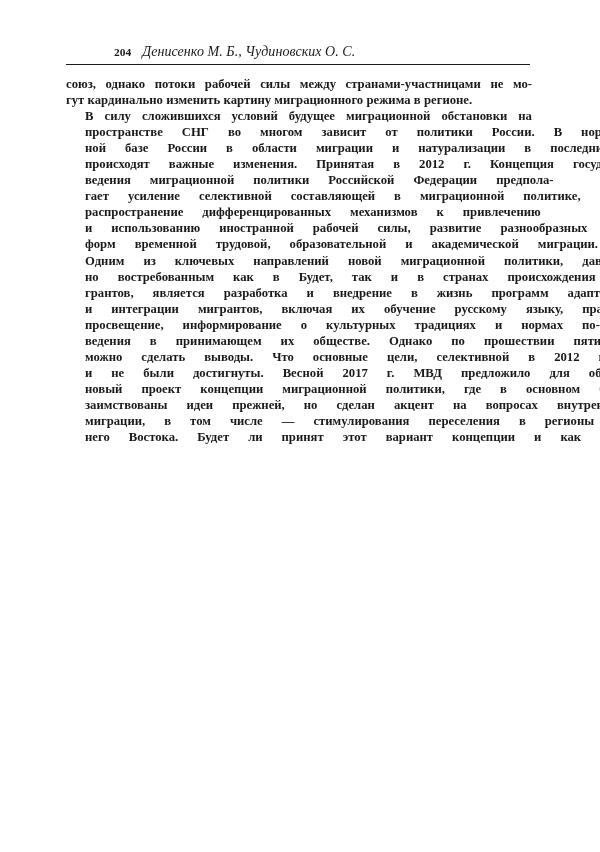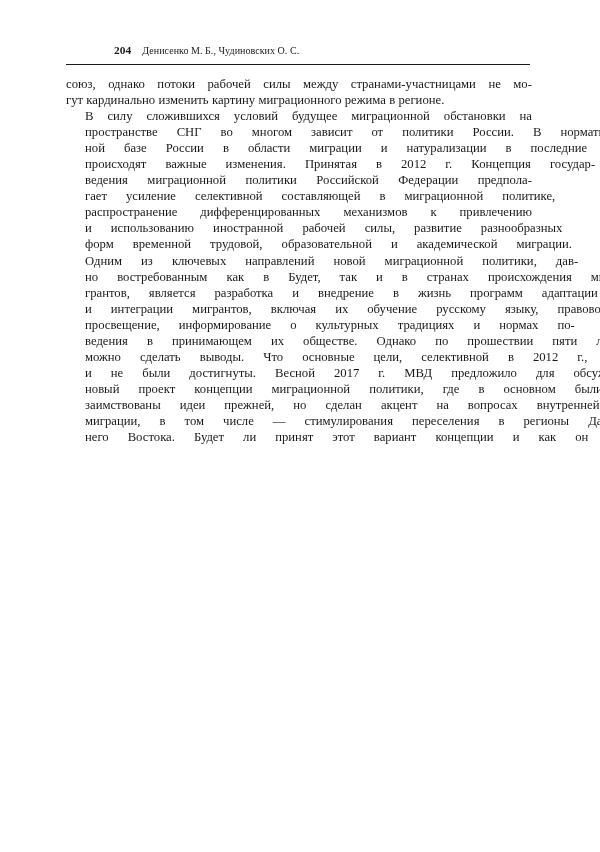--- a/index.html
+++ b/index.html
@@ -34,38 +34,40 @@
     letter-spacing: 0.05px;
     margin-left: 48px;
   }
   .folio {
     font-weight: bold;
     font-size: 11.4px;
     margin-right: 11px;
     white-space: nowrap;
   }
   .authors {
-    font-size: 10px;
+    font-size: 14px;
     white-space: nowrap;
+    font-style: italic;
   }
   .head-rule {
     position: absolute;
     left: 66px;
     top: 64px;
     width: 464px;
     height: 1.4px;
     background: #1a1a1a;
   }
 
   
   .textblock {
     position: absolute;
     left: 66px;
     top: 76px;
     width: 466px;
+    font-weight: bold;
   }
   .para {
     margin: 0;
     font-size: 12.7px;
     line-height: 16.05px;
     text-align: justify;
     text-justify: inter-word;
     -webkit-hyphens: none;
     hyphens: none;
     word-spacing: 0.1px;

